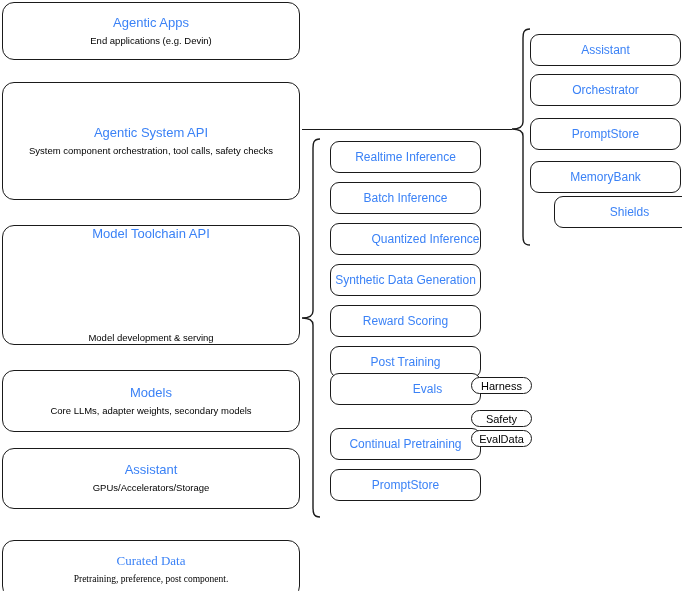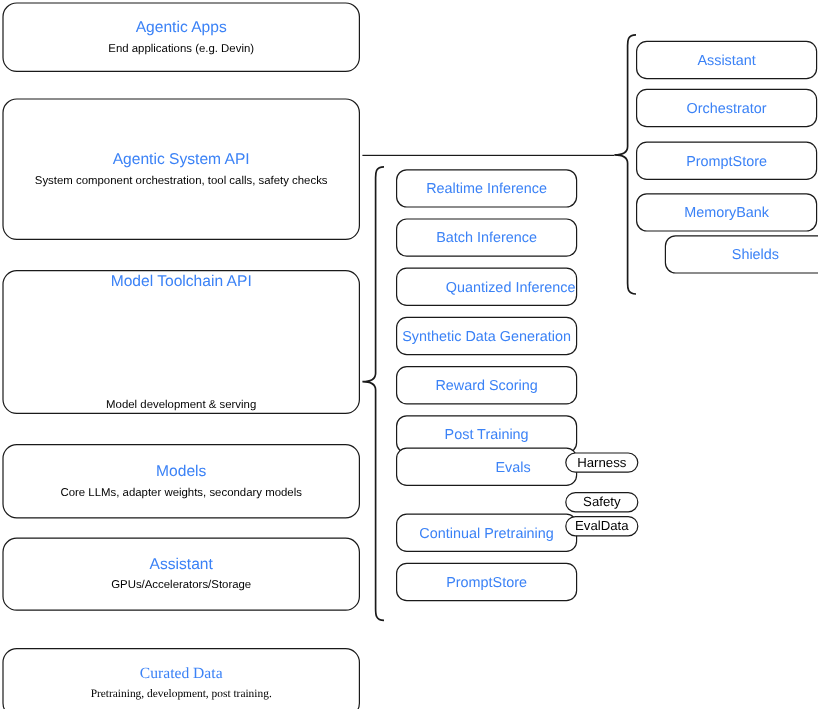--- a/index.html
+++ b/index.html
@@ -127,21 +127,21 @@
     <div class="subtitle">Core LLMs, adapter weights, secondary models</div>
   </div>
 
   <div class="box layer-box" style="top:448px;height:61px;">
     <div class="title">Assistant</div>
     <div class="subtitle">GPUs/Accelerators/Storage</div>
   </div>
 
   <div class="box layer-box" style="top:540px;height:58px;font-family:Liberation Serif, serif;">
     <div class="title">Curated Data</div>
-    <div class="subtitle">Pretraining, development, post training.</div>
+    <div class="subtitle">Pretraining, preference, post component.</div>
   </div>
 
   <div class="connector" style="left:302px;top:129px;width:210px;"></div>
 
   <svg class="bracket" style="left:510px;top:28px;" width="22" height="218" viewBox="0 0 22 218">
     <path d="M20 1 C13 1 13 6 13 10 L13 94 C13 99 9 101 2 101 C9 101 13 103 13 108 L13 208 C13 212 13 217 20 217" fill="none" stroke="#1a1a1a" stroke-width="1.4"></path>
   </svg>
 
   <svg class="bracket" style="left:300px;top:138px;" width="22" height="380" viewBox="0 0 22 380">
     <path d="M20 1 C13 1 13 6 13 10 L13 173 C13 178 9 180 2 180 C9 180 13 182 13 187 L13 369 C13 374 13 379 20 379" fill="none" stroke="#1a1a1a" stroke-width="1.4"></path>

